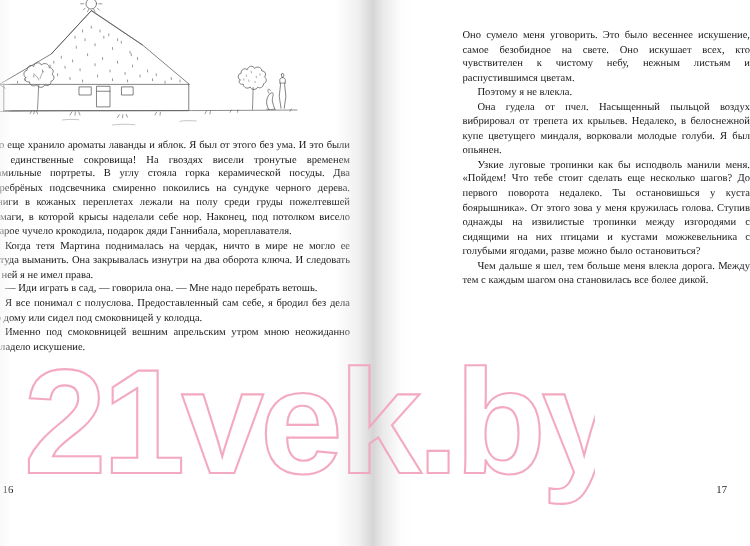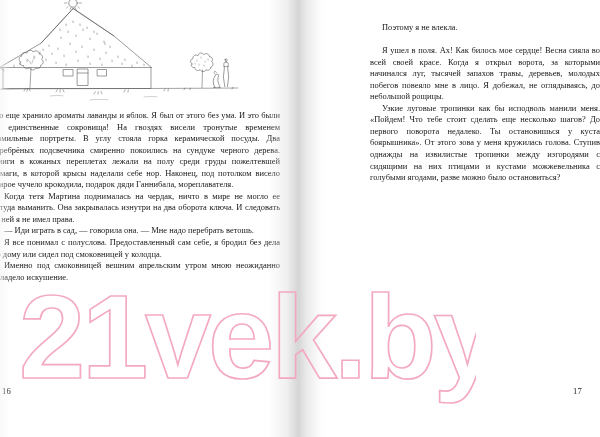--- a/index.html
+++ b/index.html
@@ -212,23 +212,25 @@
   <div class="column left">
     <p class="no-indent">это еще хранило ароматы лаванды и яблок. Я был от этого без ума. И это были не единственные сокровища! На гвоздях висели тронутые временем фамильные портреты. В углу стояла горка керамической посуды. Два серебрёных подсвечника смиренно покоились на сундуке черного дерева. Книги в кожаных переплетах лежали на полу среди груды пожелтевшей бумаги, в которой крысы наделали себе нор. Наконец, под потолком висело старое чучело крокодила, подарок дяди Ганнибала, мореплавателя.</p>
     <p>Когда тетя Мартина поднималась на чердак, ничто в мире не могло ее оттуда выманить. Она закрывалась изнутри на два оборота ключа. И следовать за ней я не имел права.</p>
     <p>— Иди играть в сад, — говорила она. — Мне надо перебрать ветошь.</p>
     <p>Я все понимал с полуслова. Предоставленный сам себе, я бродил без дела по дому или сидел под смоковницей у колодца.</p>
     <p>Именно под смоковницей вешним апрельским утром мною неожиданно овладело искушение.</p>
   </div>
   <div class="folio folio-left">16</div>
 
   <div class="column right">
+    <p class="no-indent">Оно сумело меня уговорить. Это было весеннее искушение, самое безобидное на свете. Оно искушает всех, кто чувствителен к чистому небу, нежным листьям и распустившимся цветам.</p>
     <p>Поэтому я не влекла.</p>
-    <p class="gap-before">Я ушел в поля. Ах! Как билось мое сердце! Весна сияла во всей своей красе. Когда я открыл ворота, за которыми начинался луг, тысячей запахов травы, деревьев, молодых побегов повеяло мне в лицо. Я добежал, не оглядываясь, до небольшой рощицы.</p>
+    <p>Она гудела от пчел. Насыщенный пыльцой воздух вибрировал от трепета их крыльев. Недалеко, в белоснежной купе цветущего миндаля, ворковали молодые голуби. Я был опьянен.</p>
     <p>Узкие луговые тропинки как бы исподволь манили меня. «Пойдем! Что тебе стоит сделать еще несколько шагов? До первого поворота недалеко. Ты остановишься у куста боярышника». От этого зова у меня кружилась голова. Ступив однажды на извилистые тропинки между изгородями с сидящими на них птицами и кустами можжевельника с голубыми ягодами, разве можно было остановиться?</p>
+    <p>Чем дальше я шел, тем больше меня влекла дорога. Между тем с каждым шагом она становилась все более дикой.</p>
   </div>
   <div class="folio folio-right">17</div>
 
   <div class="gutter"></div>
   <div class="edge-shade-left"></div>
 
   <div class="watermark">
     <svg viewBox="0 0 600 437" xmlns="http://www.w3.org/2000/svg">
       <text class="wm-text" x="24" y="420" aria-label="21vek.by" stroke="#f3a6bd">21vek.by</text>
     </svg>

